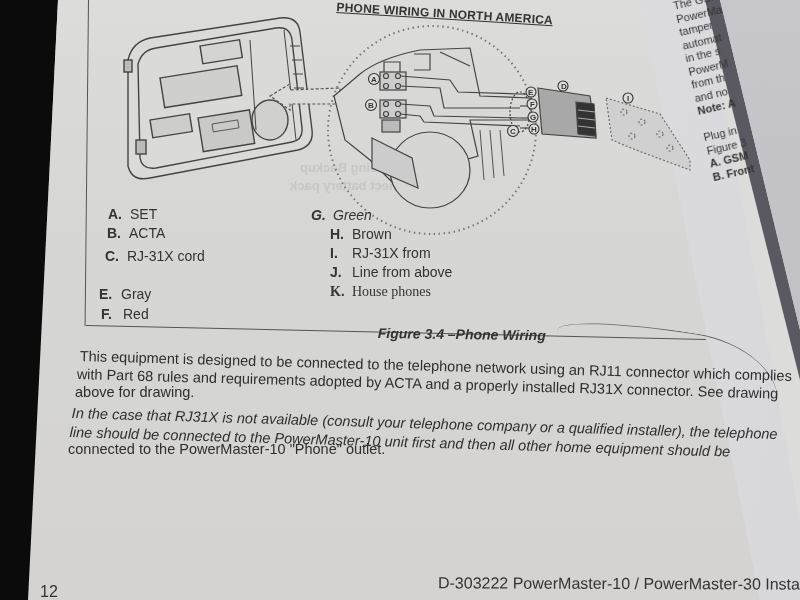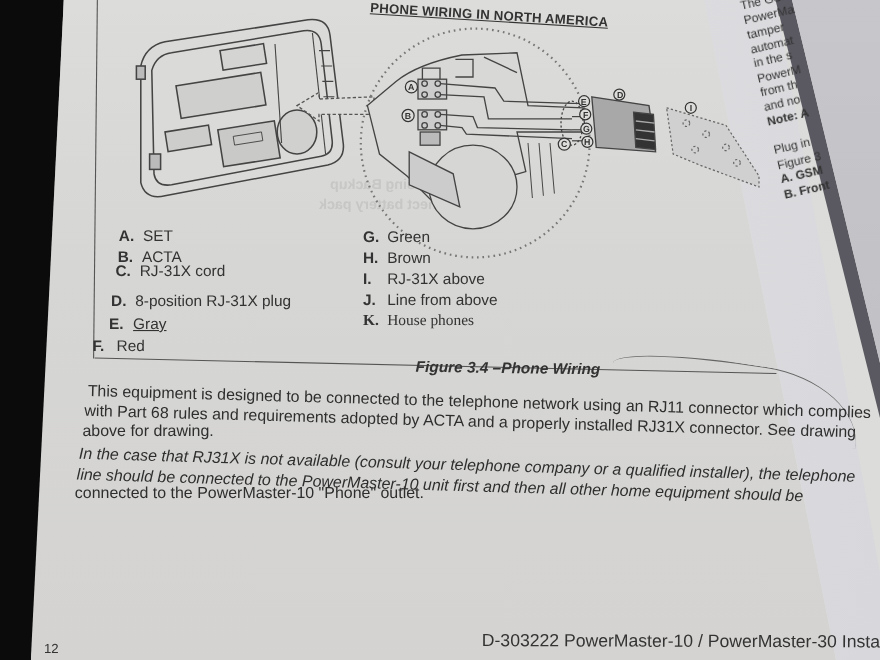--- a/index.html
+++ b/index.html
@@ -132,21 +132,21 @@
       color: #2e2e2e;
       font-size: 14.5px;
       white-space: nowrap;
       transform-origin: left top;
     }
     .body-text.italic { font-style: italic; }
 
     .page-number {
       position: absolute;
       left: 40px; top: 583px;
-      font-size: 12px; color: #333;
+      font-size: 16px; color: #333;
     }
     .footer-doc {
       position: absolute;
       left: 438px; top: 575px;
       font-size: 16px; color: #333;
       white-space: nowrap;
       transform: rotate(0.2deg);
     }
     .ghost {
       position: absolute;
@@ -289,41 +289,38 @@
     </g>
   </svg>
 
   <div class="legend">
     <div class="leg-item" style="left:108px; top:206px;">
       <span class="letter">A.</span><span class="text">SET</span>
     </div>
     <div class="leg-item" style="left:107px; top:225px;">
       <span class="letter">B.</span><span class="text">ACTA</span>
     </div>
-    <div class="leg-item" style="left:105px; top:238px;">
+    <div class="leg-item" style="left:105px; top:248px;">
       <span class="letter">C.</span><span class="text">RJ-31X cord</span>
     </div>
-    <div class="leg-item" style="left:101px; top:265px;">
-      <span class="letter">D.</span><span class="text">8-position RJ-31X plug</span>
-    </div>
-    <div class="leg-item" style="left:99px; top:286px;text-decoration:underline;">
+    <div class="leg-item" style="left:99px; top:286px;">
       <span class="letter">E.</span><span class="text">Gray</span>
     </div>
-    <div class="leg-item" style="left:84px; top:306px;">
+    <div class="leg-item" style="left:101px; top:306px;">
       <span class="letter">F.</span><span class="text">Red</span>
     </div>
 
-    <div class="leg-item" style="left:330px; top:207px;">
+    <div class="leg-item" style="left:311px; top:207px;font-style:italic;">
       <span class="letter">G.</span><span class="text">Green</span>
     </div>
     <div class="leg-item" style="left:330px; top:226px;">
       <span class="letter">H.</span><span class="text">Brown</span>
     </div>
     <div class="leg-item" style="left:330px; top:245px;">
-      <span class="letter">I.</span><span class="text">RJ-31X above</span>
+      <span class="letter">I.</span><span class="text">RJ-31X from</span>
     </div>
     <div class="leg-item" style="left:330px; top:264px;">
       <span class="letter">J.</span><span class="text">Line from above</span>
     </div>
     <div class="leg-item" style="left:330px; top:284px;font-family:Liberation Serif, serif;">
       <span class="letter">K.</span><span class="text">House phones</span>
     </div>
   </div>
 
   <div class="fig-caption">Figure 3.4 –Phone Wiring</div>

